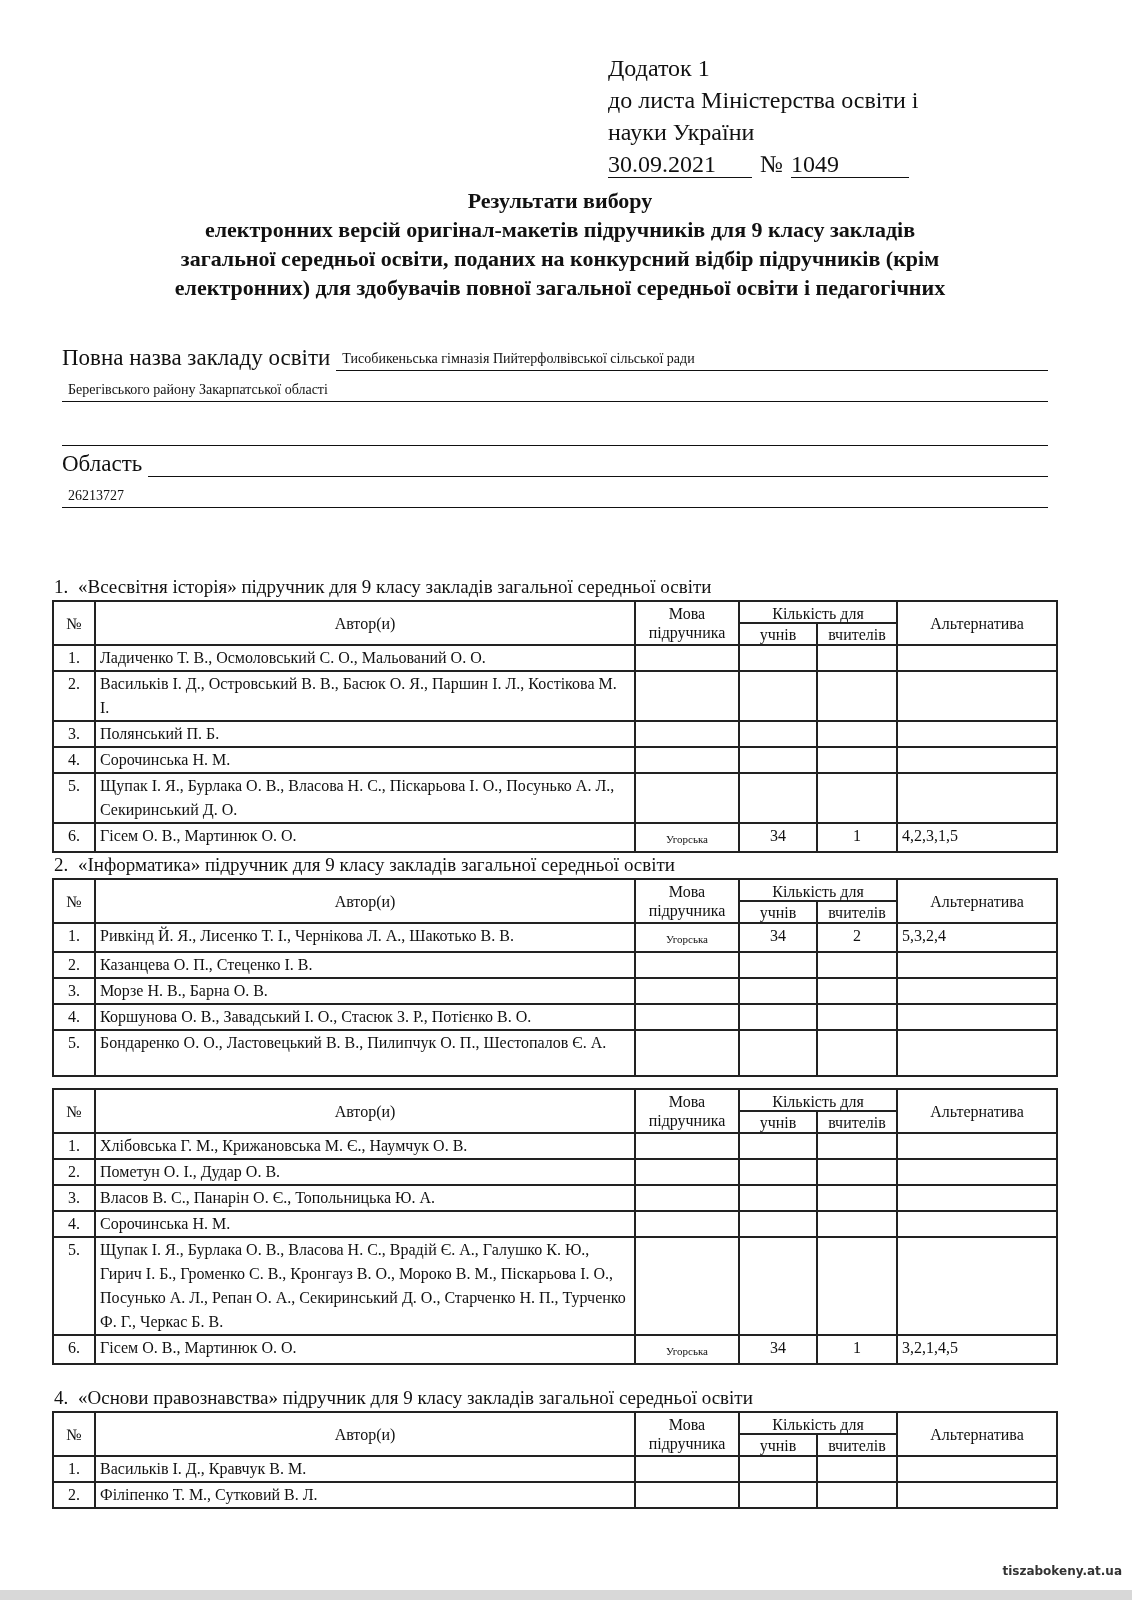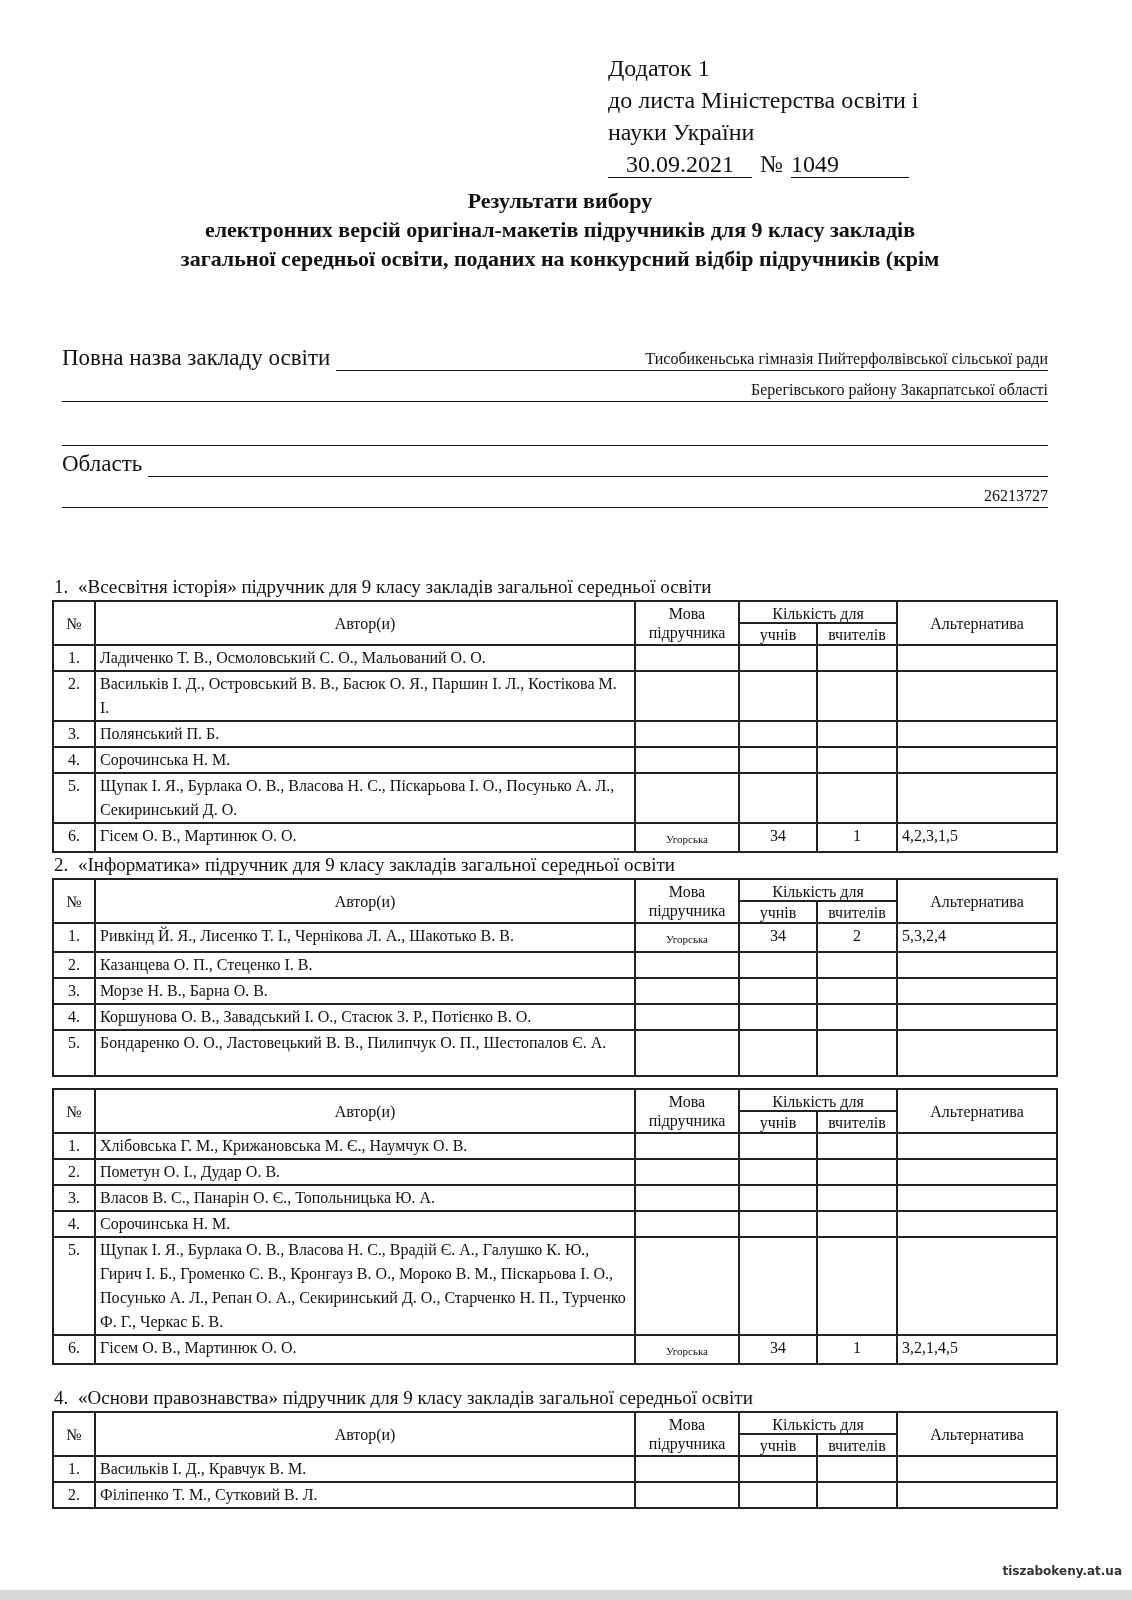--- a/index.html
+++ b/index.html
@@ -3,28 +3,28 @@
 <meta charset="utf-8">
 <style>
   html, body { margin: 0; padding: 0; background: #ffffff; }
   body {
     width: 1132px; height: 1600px; position: relative; overflow: hidden;
     font-family: "Liberation Serif", "DejaVu Serif", serif; color: #111;
   }
   .appendix { position: absolute; left: 608px; top: 52px; font-size: 24px; line-height: 32px; }
   .appendix .refline { display: flex; align-items: baseline; gap: 8px; }
   .appendix .u { border-bottom: 1.5px solid #111; display: inline-block; line-height: 26px; }
-  .appendix .date { width: 144px; text-align: center; }
+  .appendix .date { width: 144px; text-align: left; }
   .appendix .num { width: 118px; }
   .title { position: absolute; left: 60px; width: 1000px; top: 186px; text-align: center;
     font-weight: bold; font-size: 22px; line-height: 29px; }
   .fields { position: absolute; left: 62px; top: 340px; width: 986px; font-size: 23px; }
   .frow { display: flex; align-items: flex-end; height: 31px; }
   .frow .lbl { white-space: nowrap; padding-right: 6px; }
-  .frow .line { flex: 1; border-bottom: 1.5px solid #111; font-size: 16px; line-height: 22px; padding-left: 6px; white-space: nowrap; text-align: right; }
+  .frow .line { flex: 1; border-bottom: 1.5px solid #111; font-size: 14px; line-height: 22px; padding-left: 6px; white-space: nowrap; }
   .frow.gap { height: 44px; }
   .section { position: absolute; left: 52px; width: 1006px; }
   .sec-title { font-size: 19px; line-height: 22px; padding-left: 2px; height: 24px; }
   .sec-title .n { display: inline-block; width: 24px; }
   table { border-collapse: collapse; width: 1004px; table-layout: fixed; font-size: 16px; }
   td, th { border: 2px solid #222; padding: 0 4px; vertical-align: top; font-weight: normal; }
   th { text-align: center; vertical-align: middle; font-size: 16px; line-height: 19px; }
   td.no { text-align: center; width: 34px; }
   td.c { text-align: center; }
   td.lang { font-size: 11px; text-align: center; vertical-align: top; padding-top: 3px; }
@@ -44,20 +44,21 @@
     <span class="u date">30.09.2021</span>
     <span>№</span>
     <span class="u num">1049</span>
   </div>
 </div>
 
 <div class="title">
   <div>Результати вибору</div>
   <div>електронних версій оригінал-макетів підручників для 9 класу закладів</div>
   <div>загальної середньої освіти, поданих на конкурсний відбір підручників (крім</div>
+  <div>електронних) для здобувачів повної загальної середньої освіти і педагогічних</div>
 </div>
 
 <div class="fields">
   <div class="frow">
     <span class="lbl">Повна назва закладу освіти</span>
     <span class="line">Тисобикеньська гімназія Пийтерфолвівської сільської ради</span>
   </div>
   <div class="frow">
     <span class="line">Берегівського району Закарпатської області</span>
   </div>

